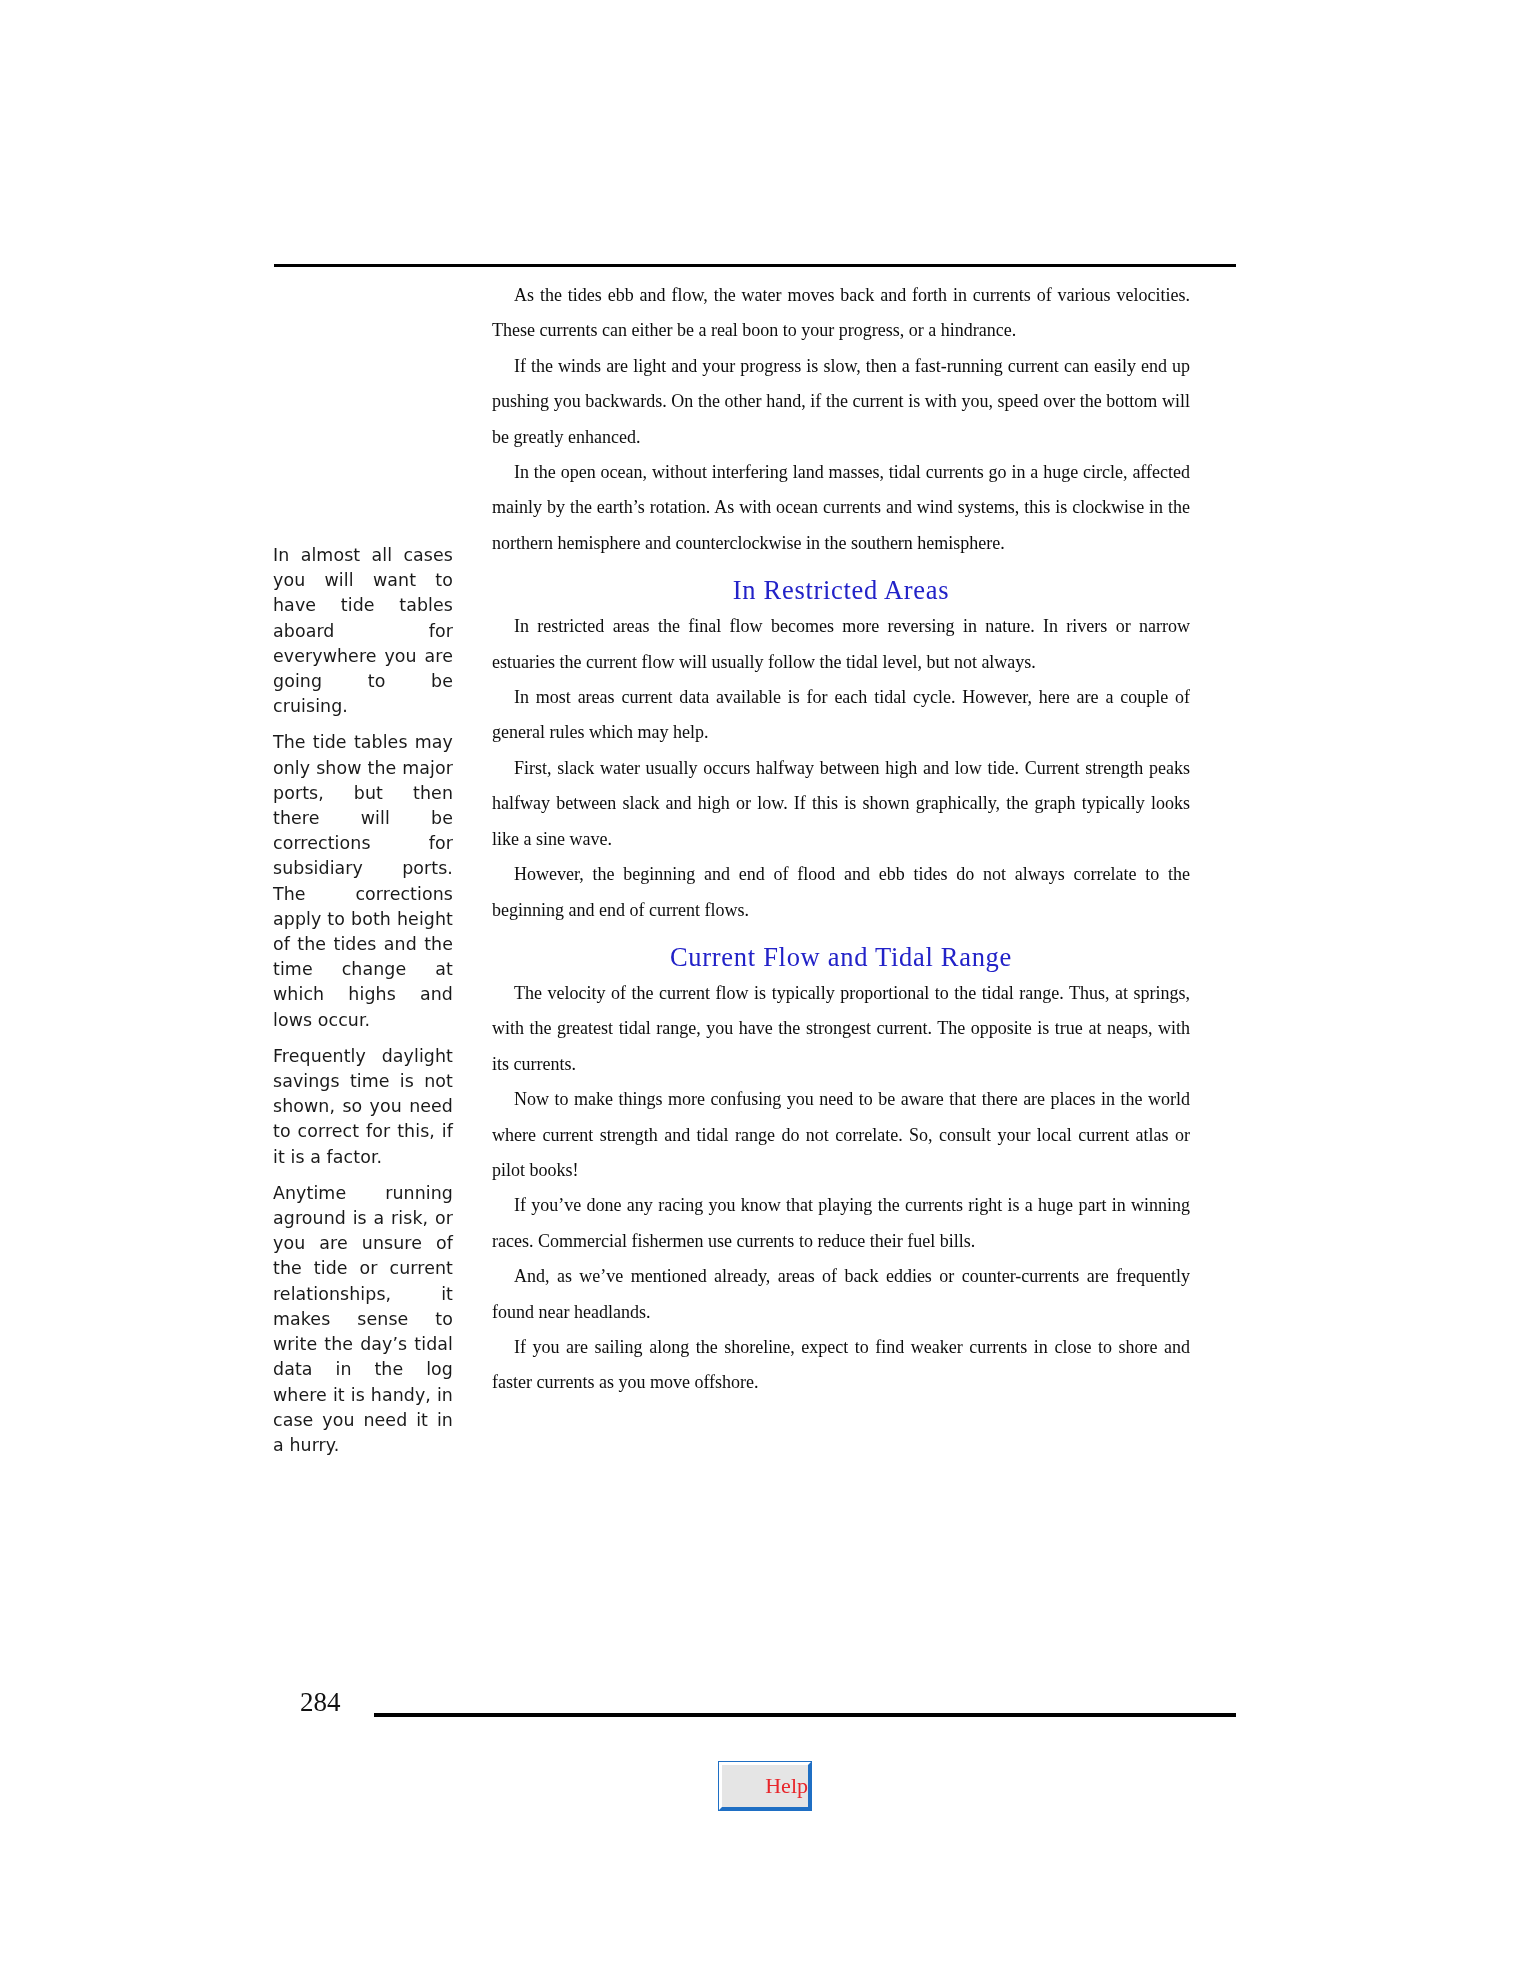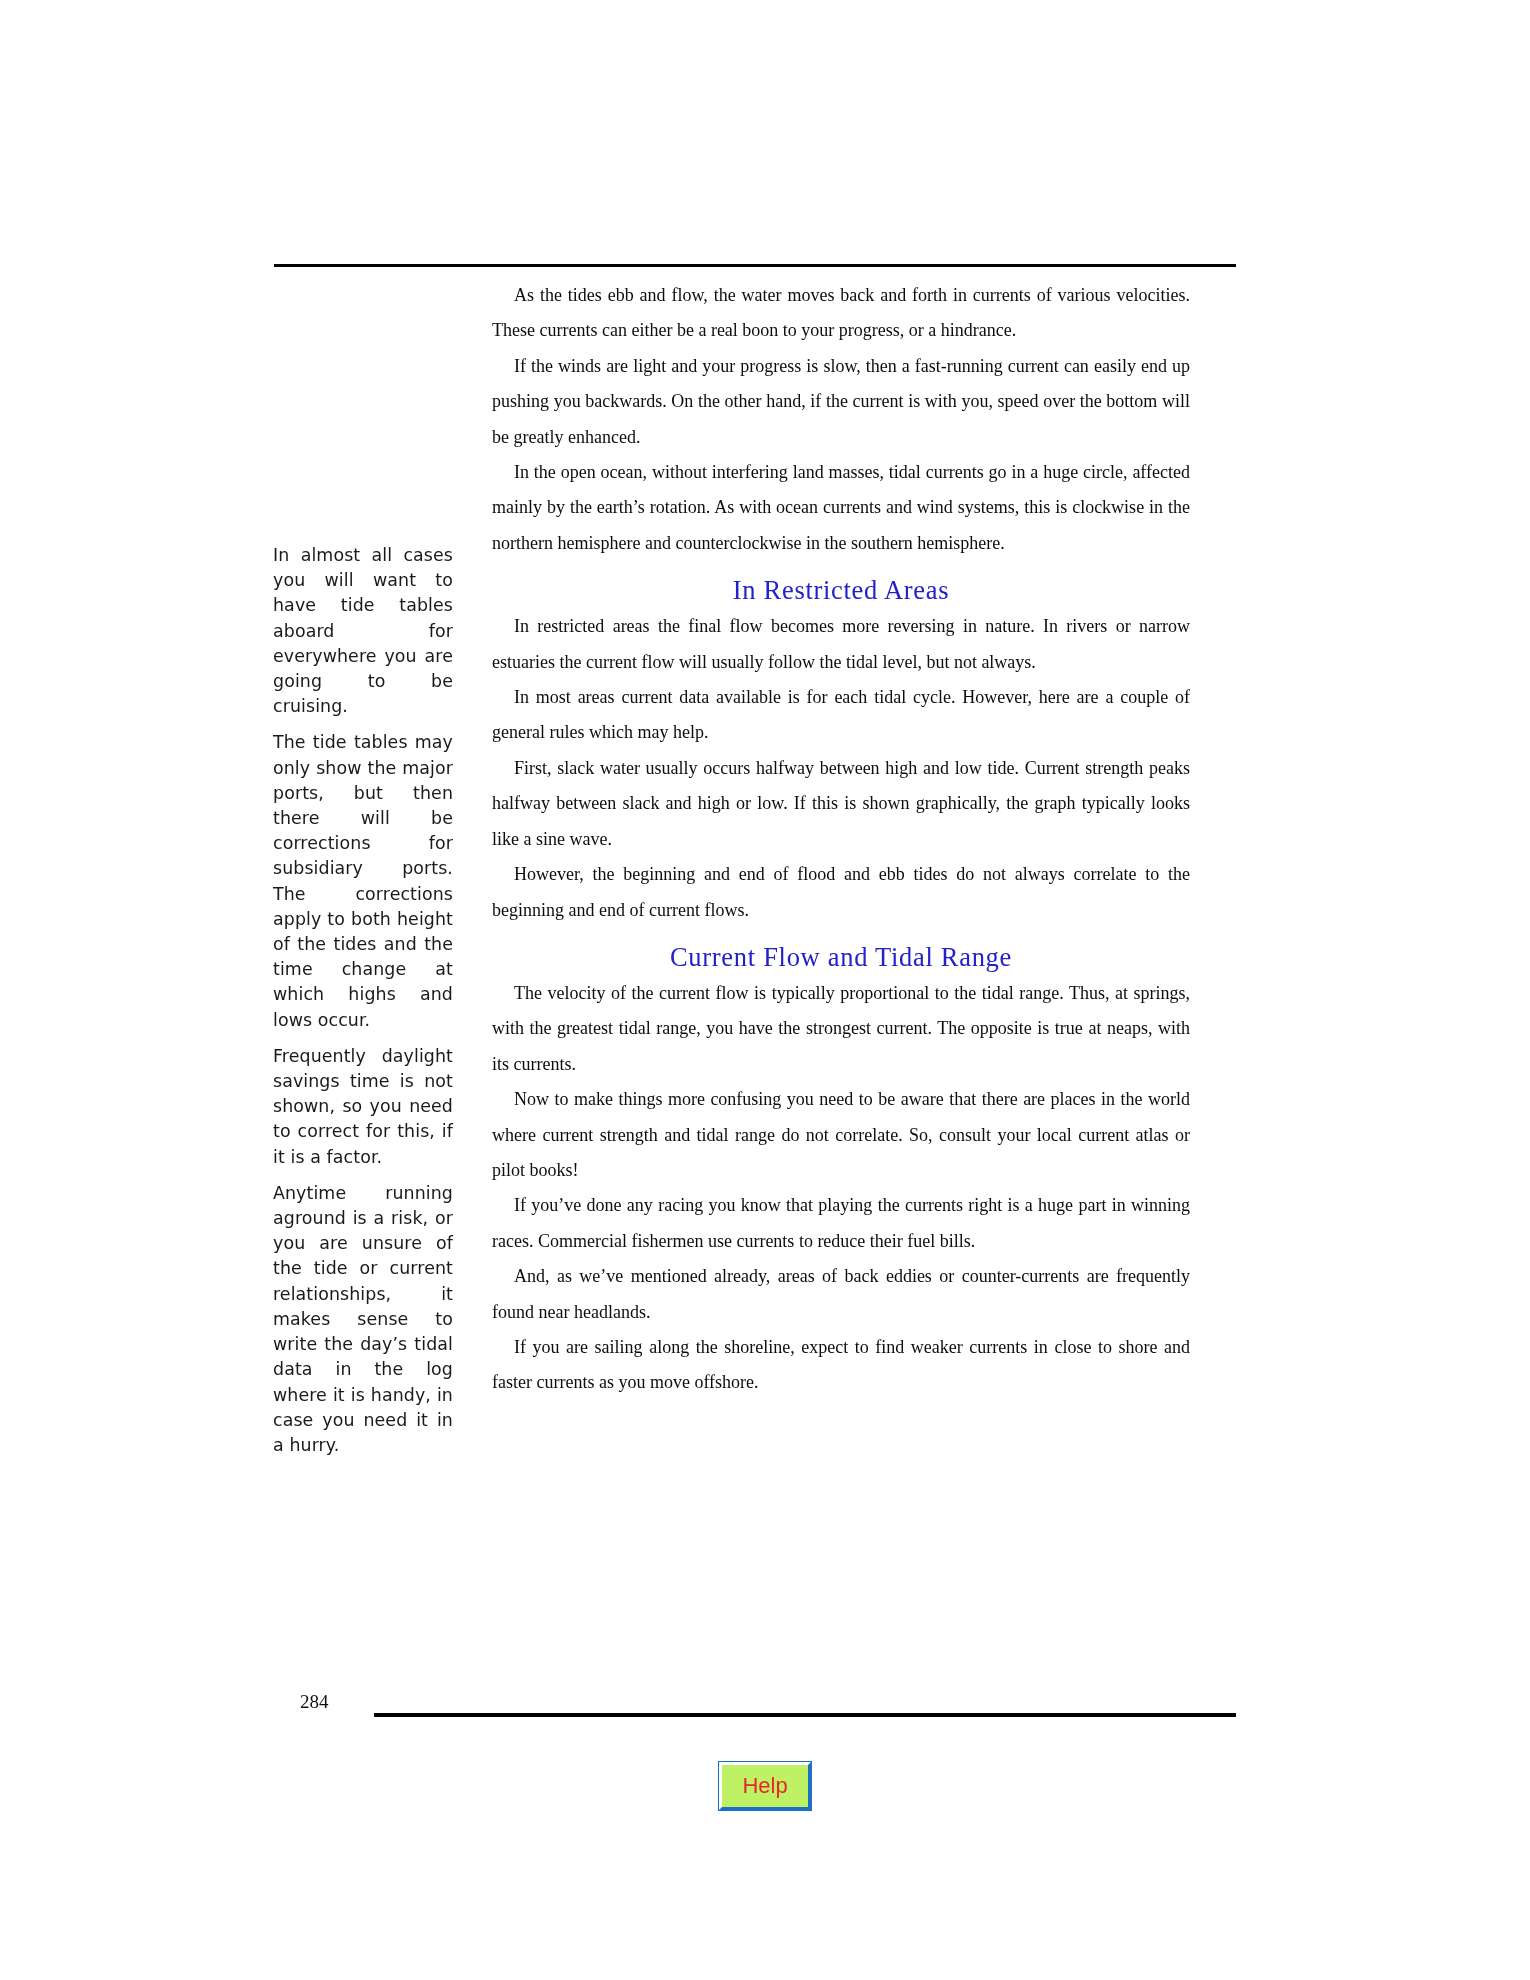--- a/index.html
+++ b/index.html
@@ -102,21 +102,21 @@
     left: 274px;
     top: 1685px;
     width: 962px;
     height: 40px;
   }
   .page-number {
     position: absolute;
     left: 26px;
     top: 0px;
     font-family: "Liberation Serif", serif;
-    font-size: 19px;
+    font-size: 27px;
     color: #111111;
     line-height: 34px;
   }
   .footer-rule {
     position: absolute;
     left: 100px;
     top: 28px;
     width: 862px;
     height: 4px;
     background: #000000;
@@ -128,25 +128,25 @@
     left: 0;
     top: 1762px;
     width: 1530px;
     text-align: center;
   }
   .help-button {
     display: inline-block;
     width: 86px;
     height: 42px;
     line-height: 42px;
-    background: #bef264;
+    background: #e5e5e5;
     color: #e8252a;
-    font-family: Liberation Sans, sans-serif;
+    font-family: Liberation Serif, serif;
     font-size: 22px;
-    text-align: center;
+    text-align: right;
     border-top: 3px solid #ffffff;
     border-left: 3px solid #ffffff;
     border-right: 3px solid #1f6fc4;
     border-bottom: 3px solid #1f6fc4;
     outline: 1px solid #1f6fc4;
     box-sizing: content-box;
     cursor: pointer;
     user-select: none;
   }
 </style>

